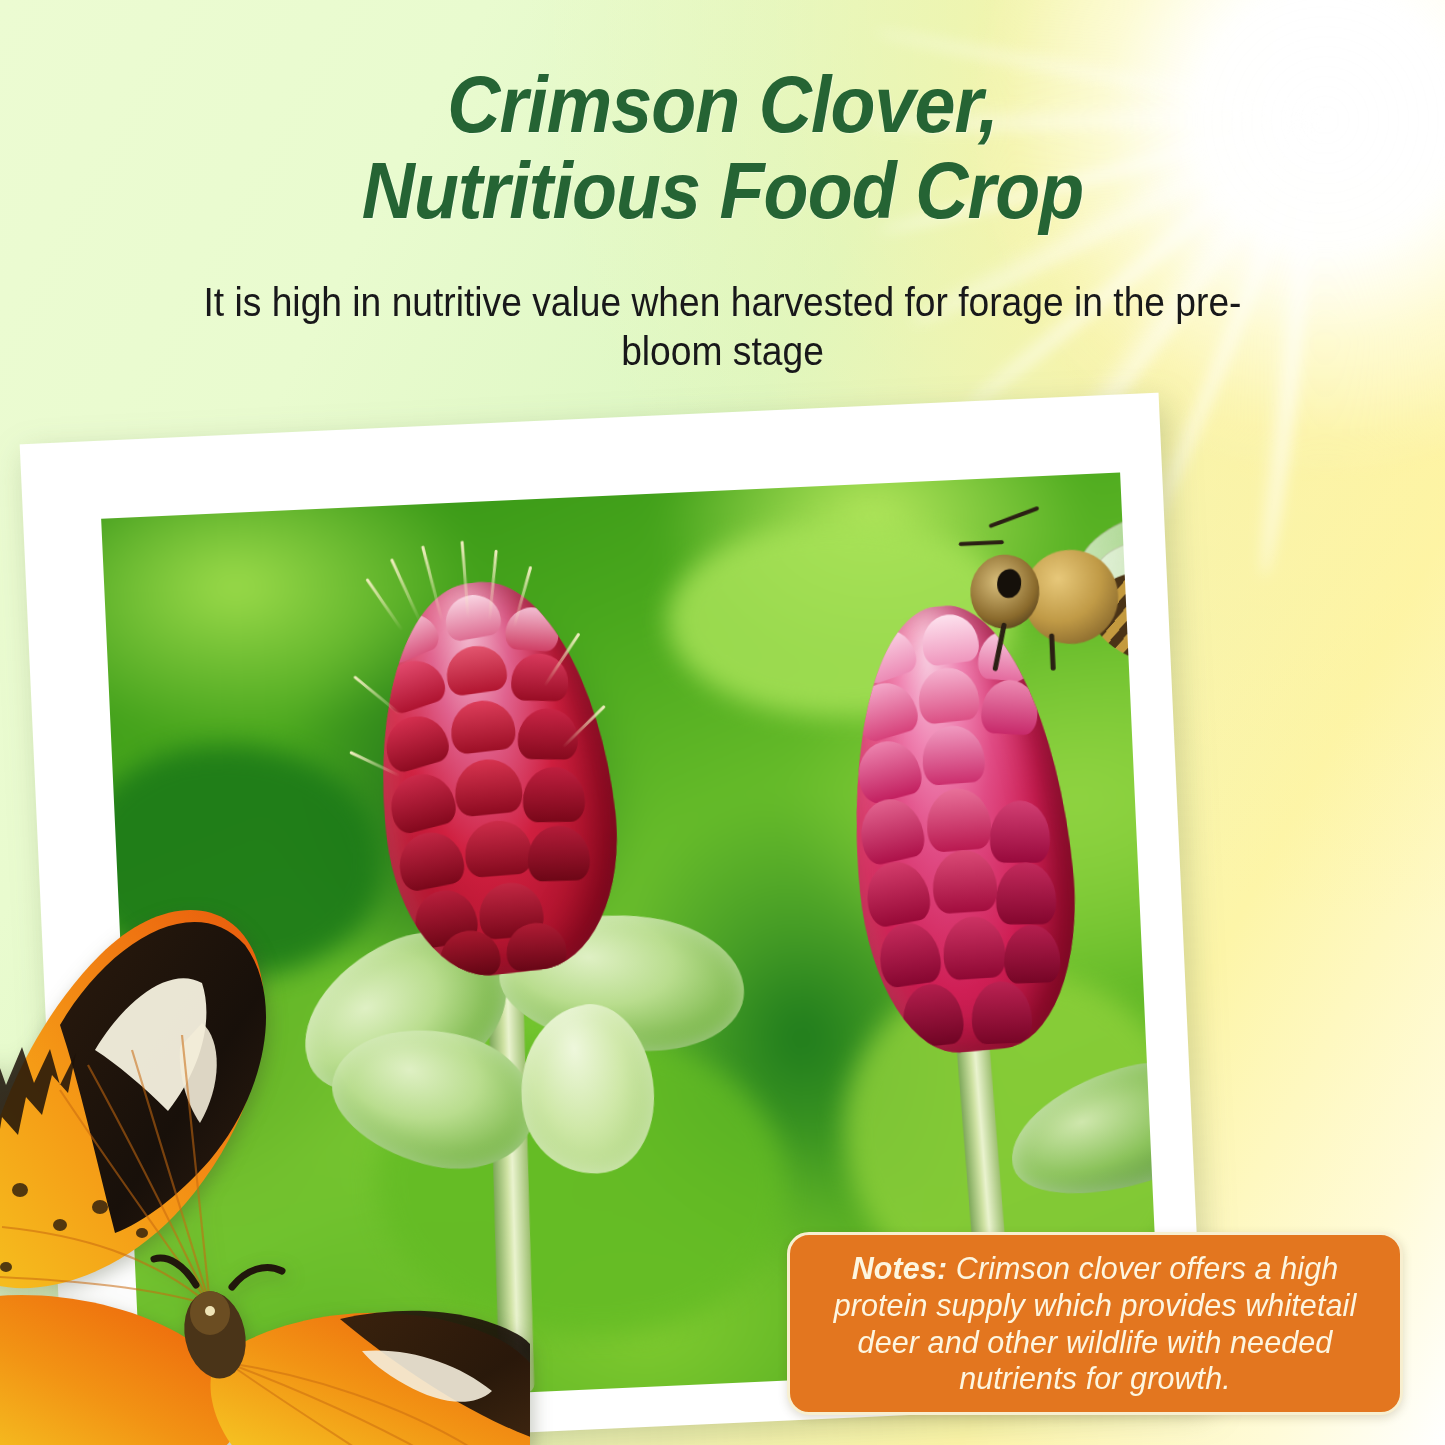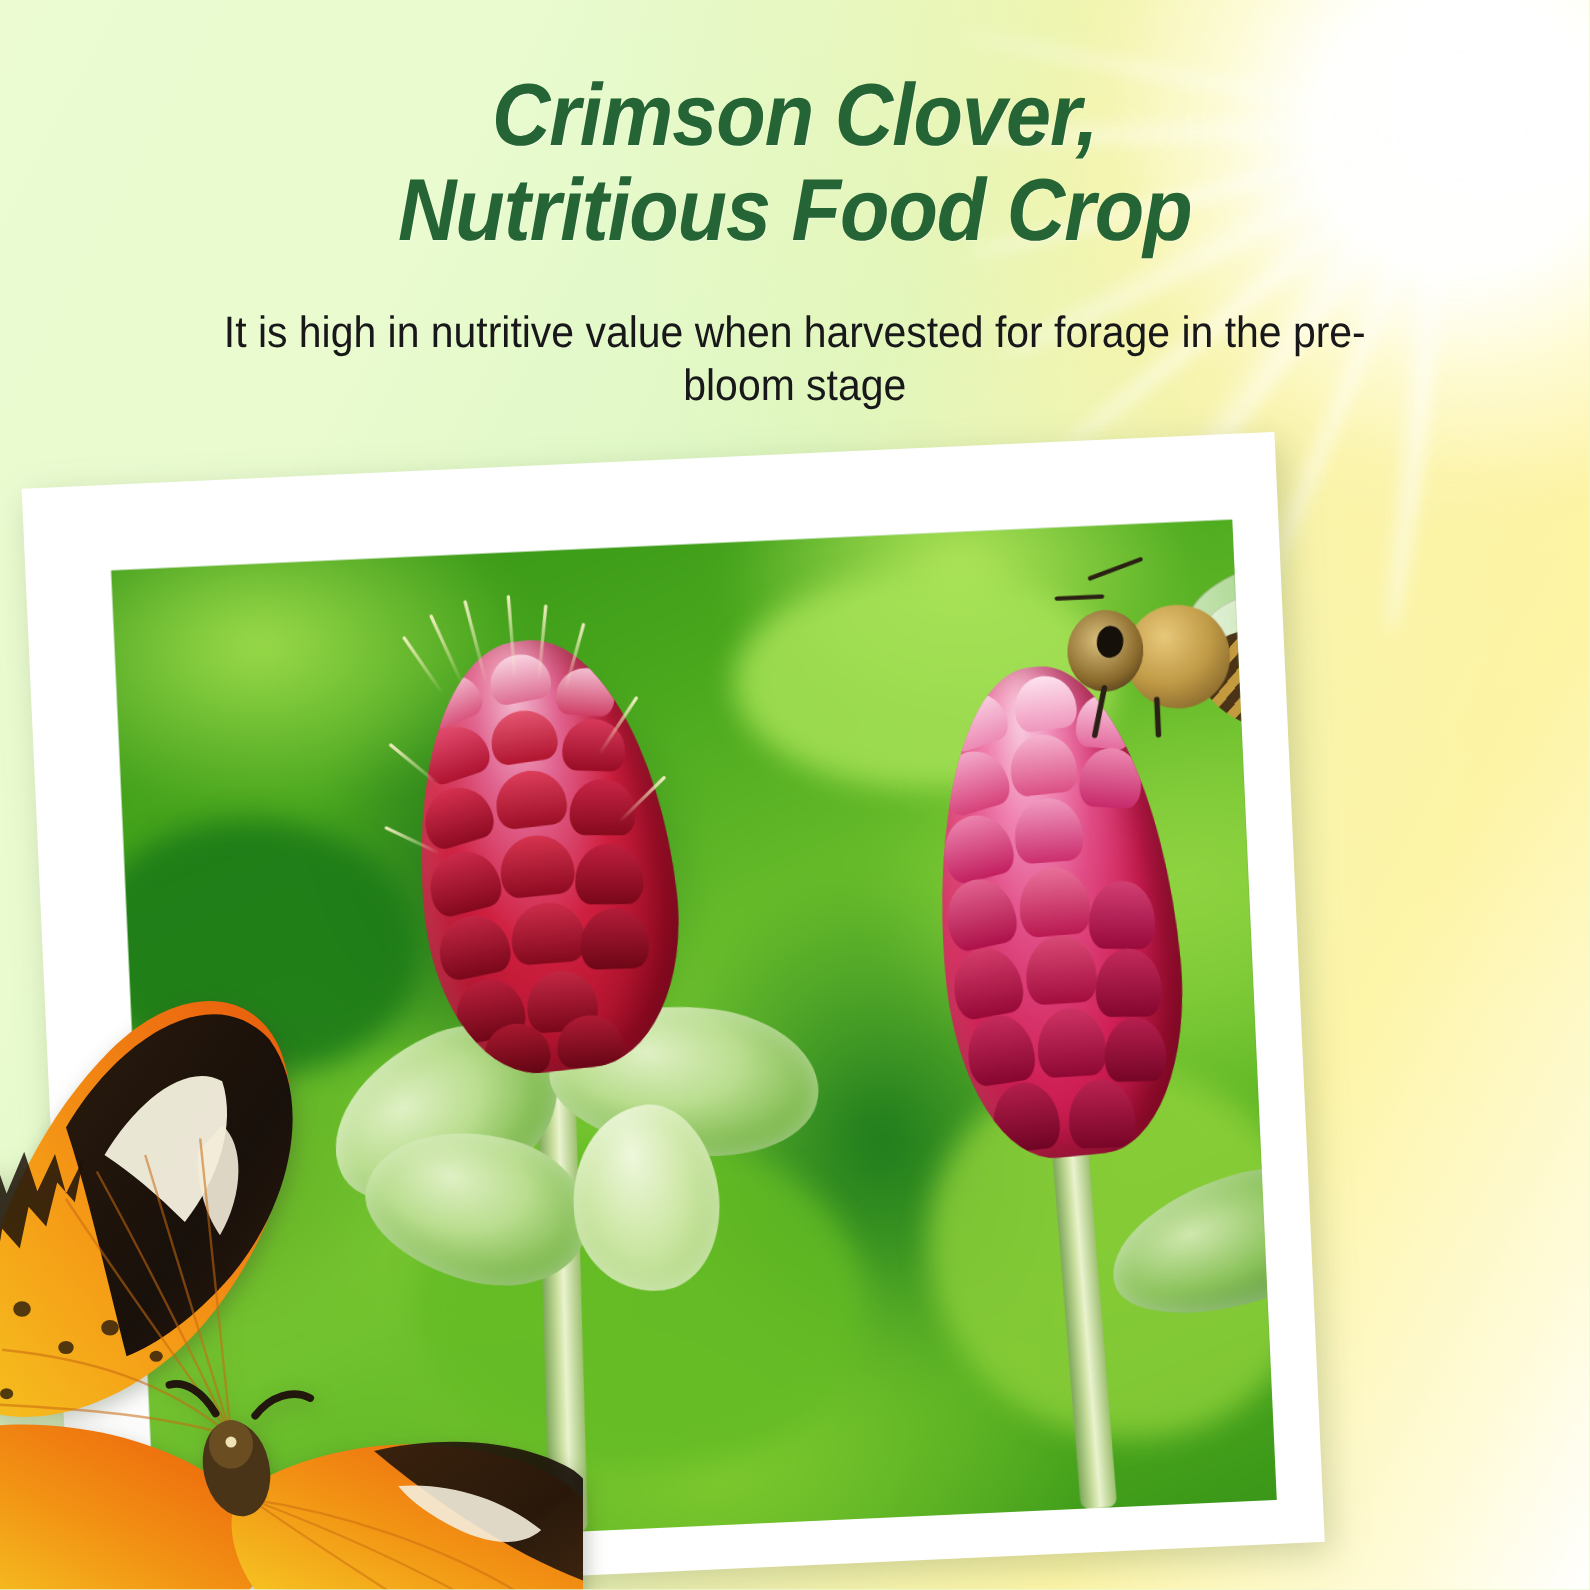--- a/index.html
+++ b/index.html
@@ -301,14 +301,20 @@
       <path d="M318 528 C 372 566, 420 596, 456 620"></path>
     </g>
 
     <ellipse cx="305" cy="500" rx="30" ry="44" fill="#4a3418" transform="rotate(-12 305 500)"></ellipse>
     <ellipse cx="300" cy="478" rx="20" ry="22" fill="#6b4d22"></ellipse>
     <circle cx="300" cy="476" r="5" fill="#efe3b6"></circle>
     <path d="M322 452 C 336 434, 356 428, 372 436" stroke="#21170c" stroke-width="7" fill="none" stroke-linecap="round"></path>
     <path d="M286 450 C 274 430, 258 420, 244 424" stroke="#21170c" stroke-width="7" fill="none" stroke-linecap="round"></path>
   </svg>
 
+  <div class="notes">
+    <p>
+      <b>Notes:</b>
+      <span>Crimson clover offers a high protein supply which provides whitetail deer and other wildlife with needed nutrients for growth.</span>
+    </p>
+  </div>
 
 </div>
 
 </body></html>

